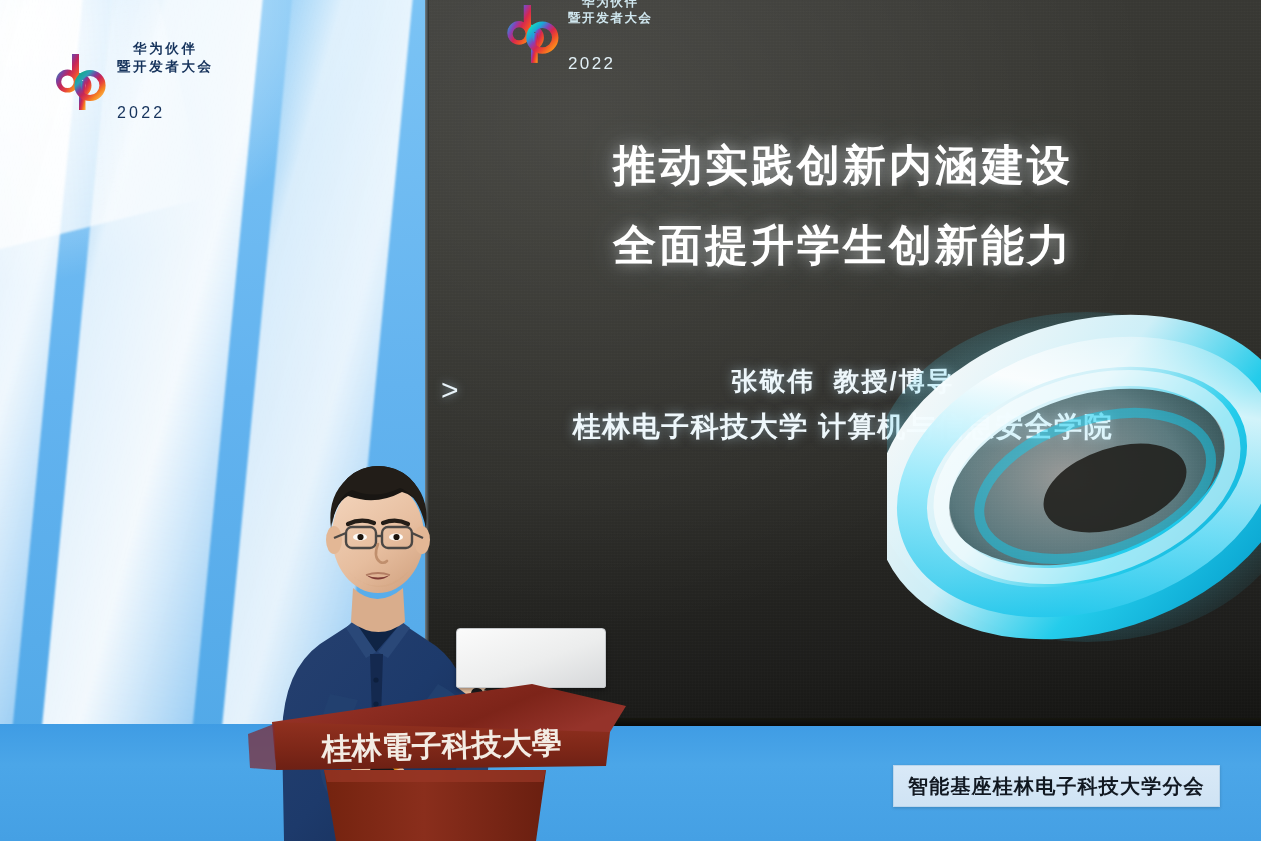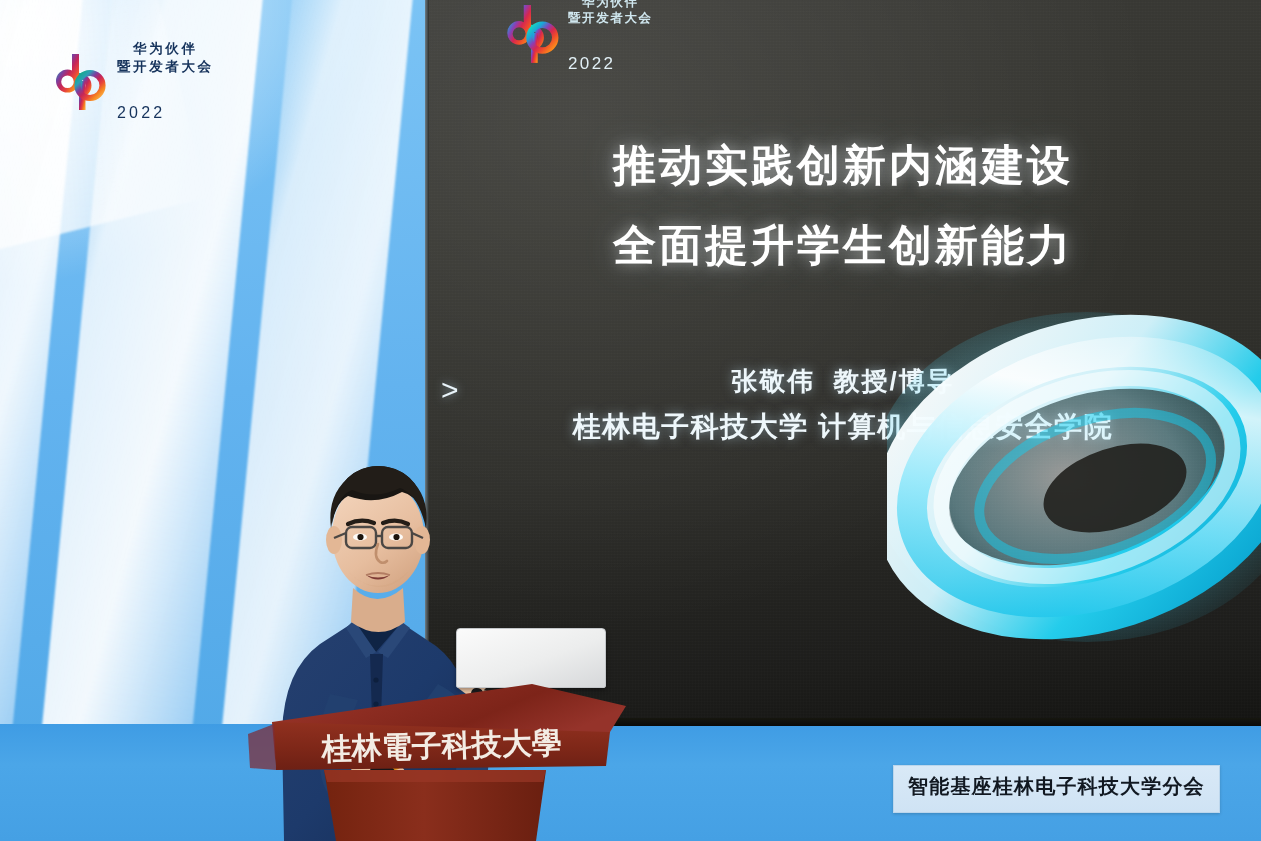--- a/index.html
+++ b/index.html
@@ -82,21 +82,21 @@
   .podium{position:absolute;left:246px;top:676px;width:420px;height:165px;}
 
   
   .laptop{position:absolute;left:456px;top:628px;width:150px;height:60px;
     background:linear-gradient(160deg,#fbfbfb 0%,#eceded 55%,#d6d8da 100%);
     border-radius:4px 4px 2px 2px;border:1px solid #c3c6c9;
     box-shadow:0 2px 5px rgba(0,0,0,.35);}
 
   
   .banner{position:absolute;left:893px;top:765px;
-    padding:7px 14px 12px;
+    padding:7px 14px 6px;
     background:linear-gradient(180deg,#d9e9f7 0%,#cfe3f4 100%);
     border:1px solid #bcd6ec;
     color:#111821;font-size:20px;font-weight:700;letter-spacing:1.2px;
     white-space:nowrap;box-shadow:0 1px 3px rgba(0,0,0,.18);}
 </style>
 </head>
 <body>
 
 <div id="stage">
 

